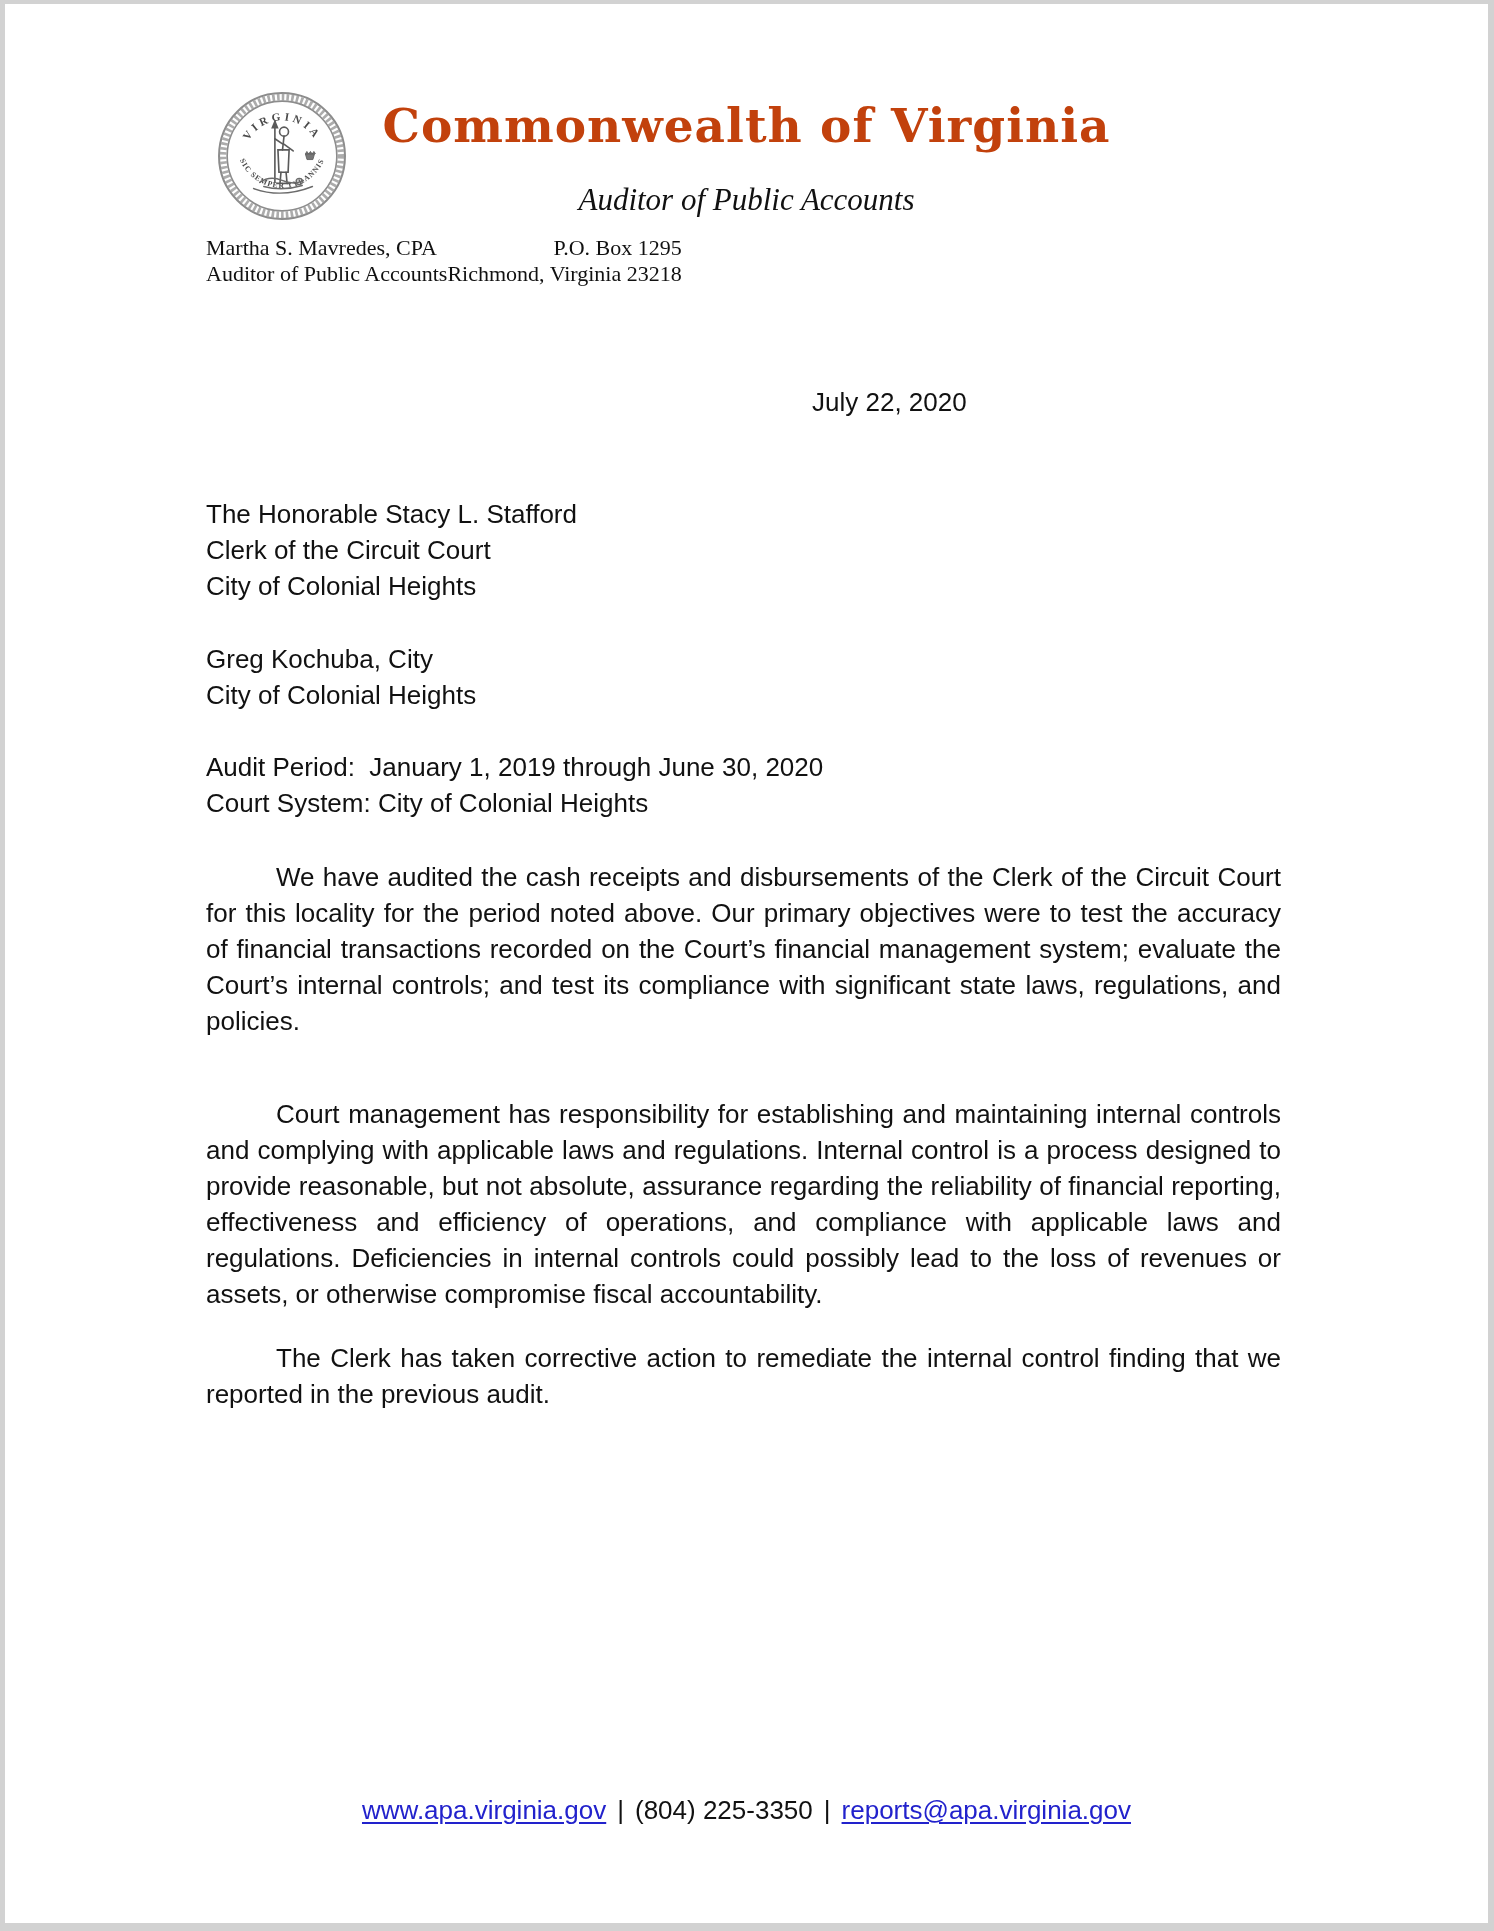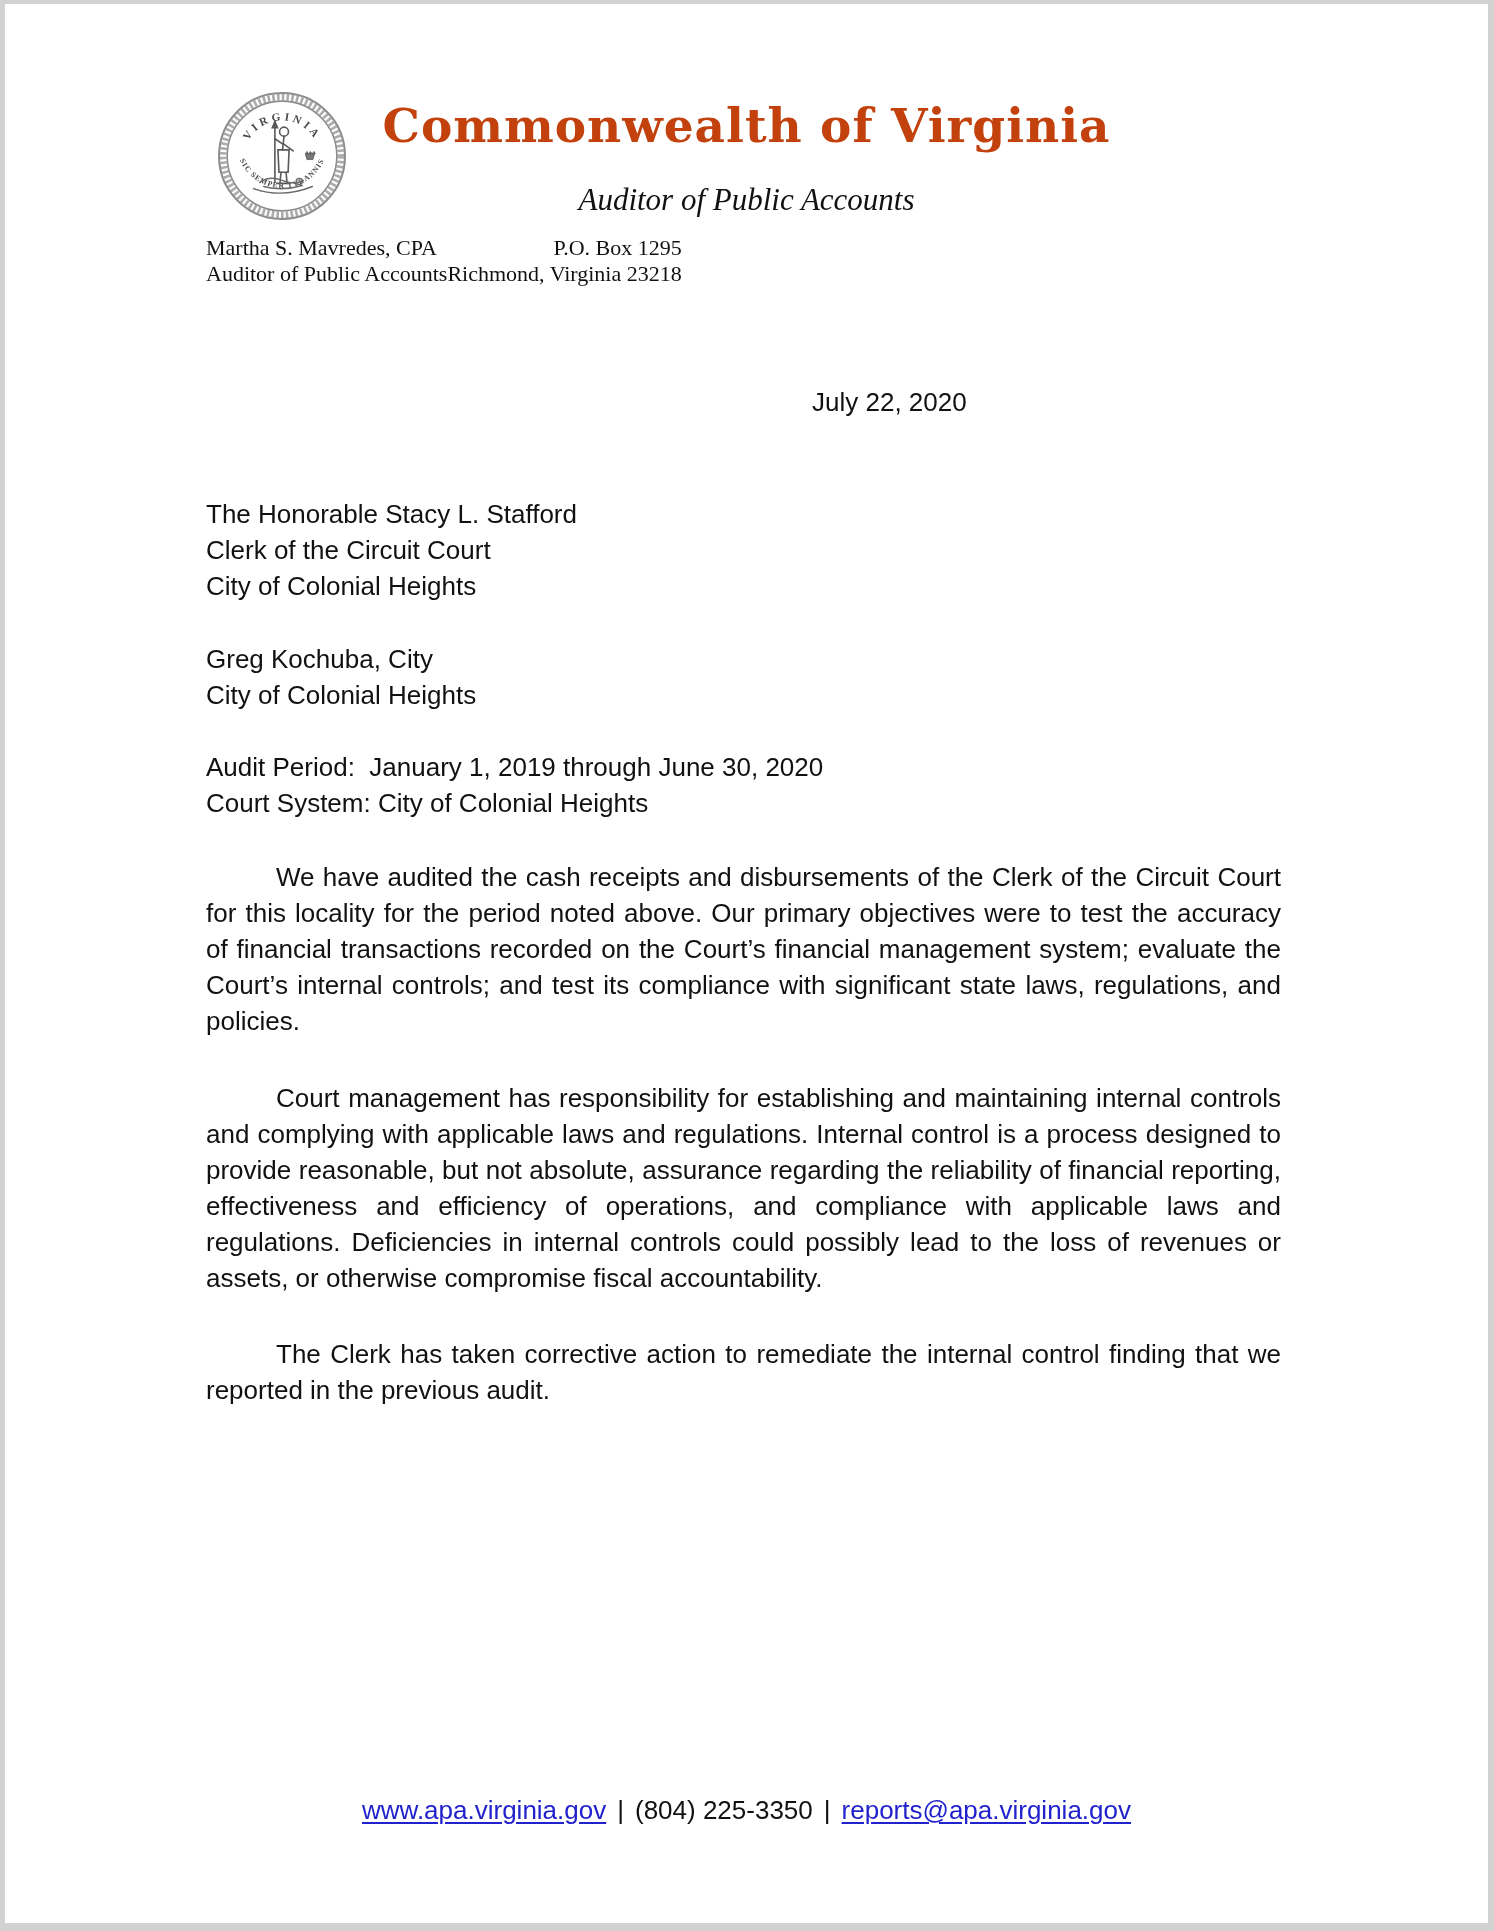--- a/index.html
+++ b/index.html
@@ -53,22 +53,22 @@
   .addr-block-1 { margin-top: 76px; }
   .addr-block-2 { margin-top: 37px; }
   .audit-block  { margin-top: 36px; }
   .para { text-align: justify; text-indent: 70px; }
   .para-1 { margin-top: 38px; }
   .section-heading {
     margin-top: 32px;
     text-decoration: underline;
     text-underline-offset: 4px;
   }
-  .para-2 { margin-top: 41px; }
-  .para-3 { margin-top: 40px; }
+  .para-2 { margin-top: 57px; }
+  .para-3 { margin-top: 28px; }
   .audit-label { display: inline-block; }
   .audit-value { display: inline; }
   
   .footer {
     position: absolute; left: 0; top: 1788px; width: 100%;
     text-align: center;
     font-size: 26px; line-height: 36px;
     color: #111;
   }
   .footer a {

